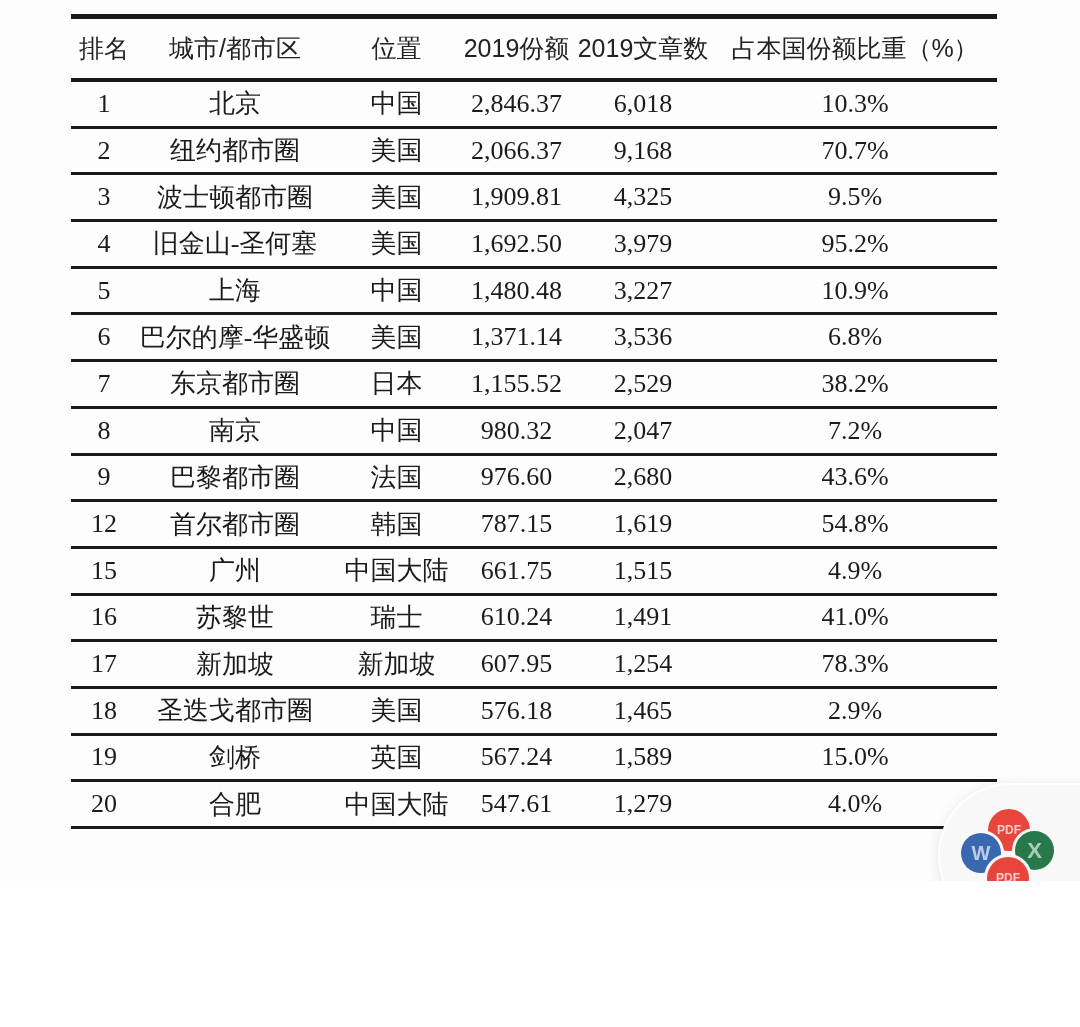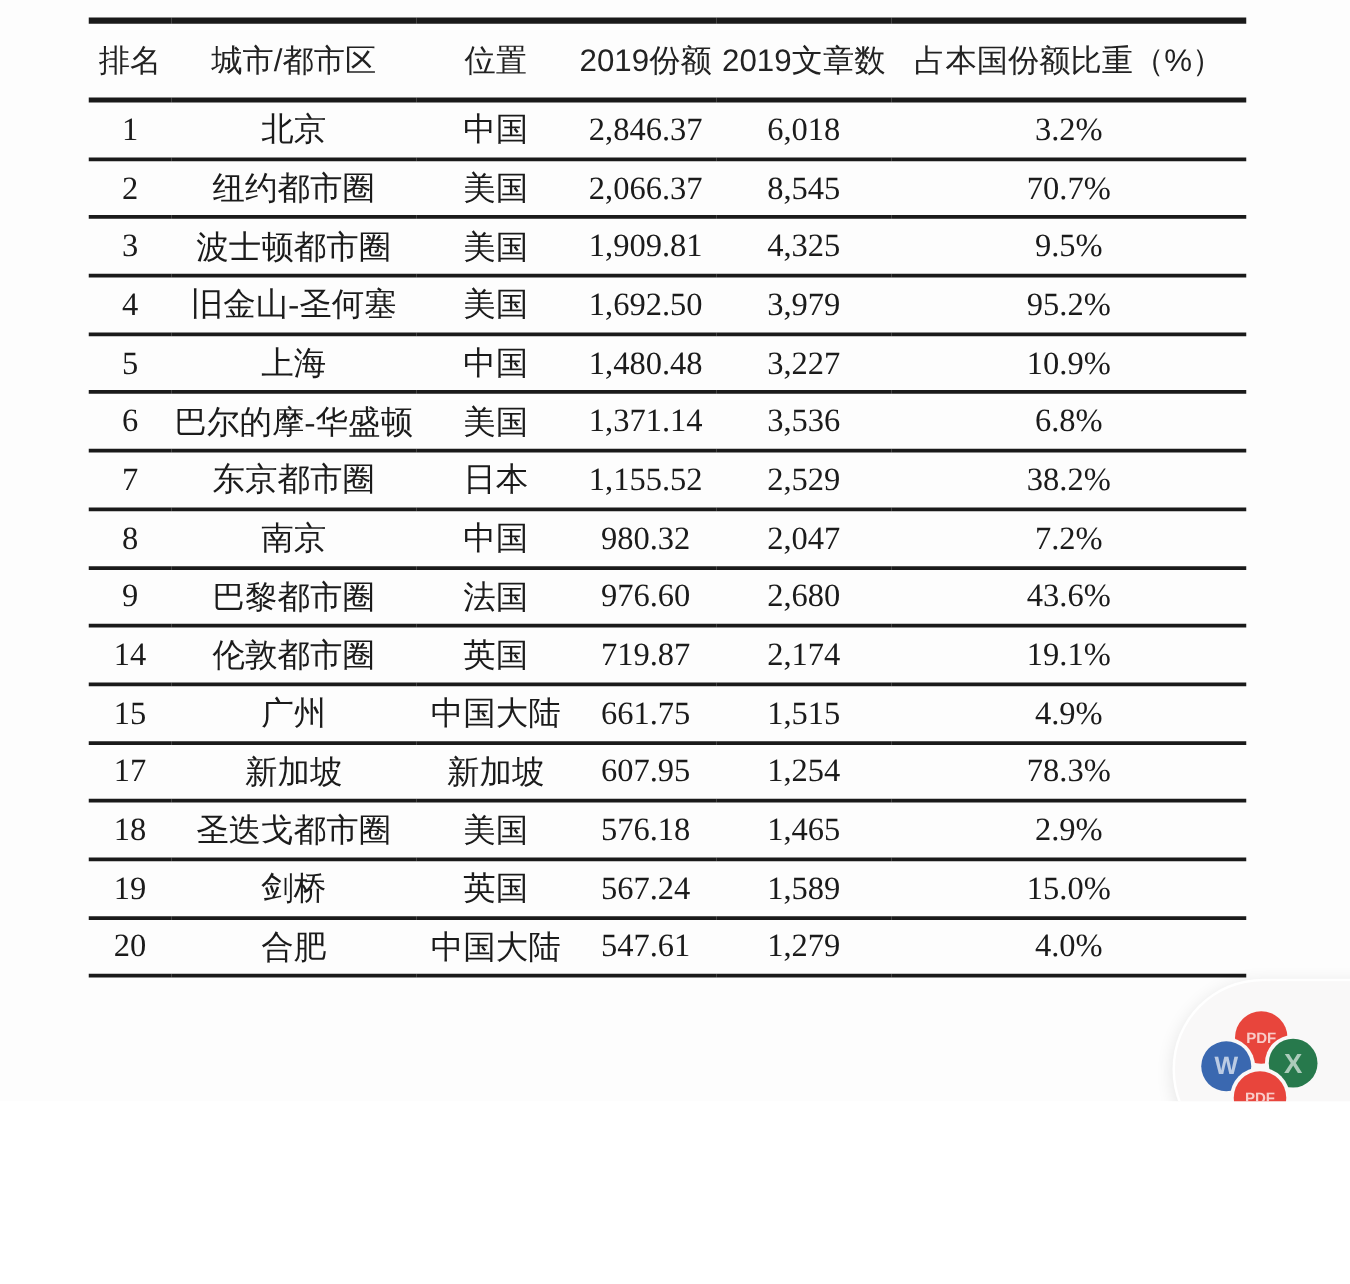--- a/index.html
+++ b/index.html
@@ -114,28 +114,28 @@
           <th>占本国份额比重（%）</th>
         </tr>
     </thead>
     <tbody>
         <tr>
           <td>1</td>
           <td>北京</td>
           <td>中国</td>
           <td>2,846.37</td>
           <td>6,018</td>
-          <td>3.2%</td>
+          <td>10.3%</td>
         </tr>
         <tr>
           <td>2</td>
           <td>纽约都市圈</td>
           <td>美国</td>
           <td>2,066.37</td>
-          <td>8,545</td>
+          <td>9,168</td>
           <td>70.7%</td>
         </tr>
         <tr>
           <td>3</td>
           <td>波士顿都市圈</td>
           <td>美国</td>
           <td>1,909.81</td>
           <td>4,325</td>
           <td>9.5%</td>
         </tr>
@@ -181,34 +181,42 @@
         </tr>
         <tr>
           <td>9</td>
           <td>巴黎都市圈</td>
           <td>法国</td>
           <td>976.60</td>
           <td>2,680</td>
           <td>43.6%</td>
         </tr>
         <tr>
-          <td>14</td>
-          <td>伦敦都市圈</td>
-          <td>英国</td>
-          <td>719.87</td>
-          <td>2,174</td>
-          <td>19.1%</td>
+          <td>12</td>
+          <td>首尔都市圈</td>
+          <td>韩国</td>
+          <td>787.15</td>
+          <td>1,619</td>
+          <td>54.8%</td>
         </tr>
         <tr>
           <td>15</td>
           <td>广州</td>
           <td>中国大陆</td>
           <td>661.75</td>
           <td>1,515</td>
           <td>4.9%</td>
+        </tr>
+        <tr>
+          <td>16</td>
+          <td>苏黎世</td>
+          <td>瑞士</td>
+          <td>610.24</td>
+          <td>1,491</td>
+          <td>41.0%</td>
         </tr>
         <tr>
           <td>17</td>
           <td>新加坡</td>
           <td>新加坡</td>
           <td>607.95</td>
           <td>1,254</td>
           <td>78.3%</td>
         </tr>
         <tr>

